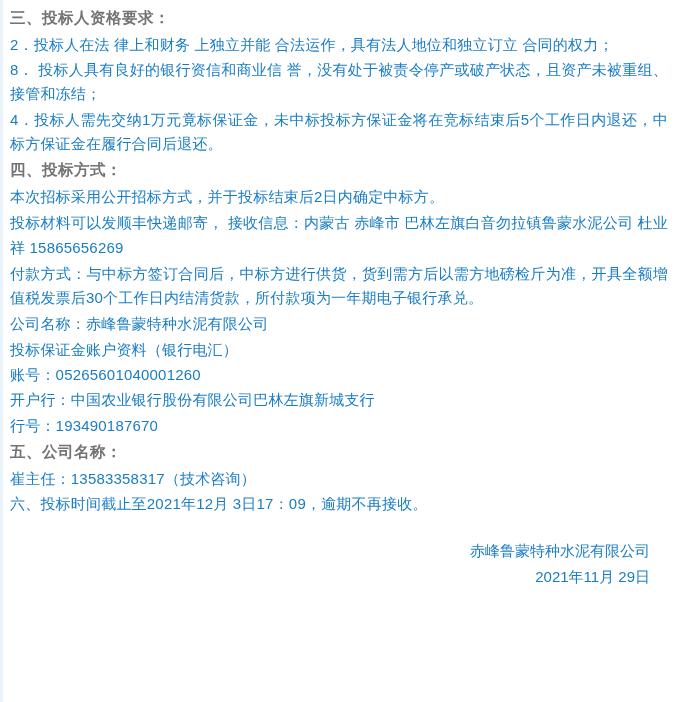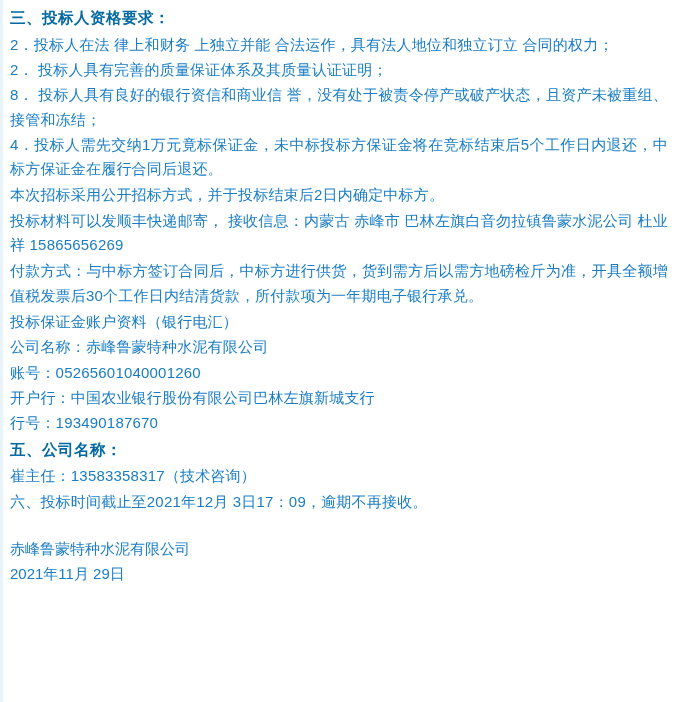--- a/index.html
+++ b/index.html
@@ -26,62 +26,62 @@
     position: absolute;
     left: 0;
     top: 0;
     width: 3px;
     height: 702px;
     background: #e8f3fb;
   }
   .sec-head {
     font-size: 15.5px;
     font-weight: bold;
-    color: #0369a1;
+    color: #737373;
     letter-spacing: 0.5px;
     line-height: 1.6;
     margin: 0 0 2px 0;
   }
   .para {
     font-size: 15px;
     color: #1a7dc4;
     line-height: 1.62;
     margin: 0 0 1px 0;
     letter-spacing: 0.2px;
     text-align: justify;
   }
   .gap-sm { margin-top: 2px; }
   .sign {
     margin-top: 22px;
-    text-align: left;
+    text-align: right;
     padding-right: 18px;
   }
   .sign div {
     font-size: 15px;
     line-height: 1.7;
     color: #1a7dc4;
   }
 </style>
 </head>
 <body>
 
 <div class="page">
   <div class="edge-left"></div>
 
   <div class="sec-head">三、投标人资格要求：</div>
   <p class="para">2．投标人在法 律上和财务 上独立并能 合法运作，具有法人地位和独立订立 合同的权力；</p>
-  <p class="para">2．  投标人具有完善的质量保证体系及其质量认证证明；</p>
   <p class="para">8．  投标人具有良好的银行资信和商业信 誉，没有处于被责令停产或破产状态，且资产未被重组、接管和冻结；</p>
   <p class="para">4．投标人需先交纳1万元竟标保证金，未中标投标方保证金将在竞标结束后5个工作日内退还，中标方保证金在履行合同后退还。</p>
 
+  <div class="sec-head gap-sm">四、投标方式：</div>
   <p class="para">本次招标采用公开招标方式，并于投标结束后2日内确定中标方。</p>
   <p class="para gap-sm">投标材料可以发顺丰快递邮寄，  接收信息：内蒙古 赤峰市 巴林左旗白音勿拉镇鲁蒙水泥公司 杜业祥 15865656269</p>
   <p class="para gap-sm">付款方式：与中标方签订合同后，中标方进行供货，货到需方后以需方地磅检斤为准，开具全额增值税发票后30个工作日内结清货款，所付款项为一年期电子银行承兑。</p>
+  <p class="para">公司名称：赤峰鲁蒙特种水泥有限公司</p>
   <p class="para gap-sm">投标保证金账户资料（银行电汇）</p>
-  <p class="para">公司名称：赤峰鲁蒙特种水泥有限公司</p>
   <p class="para">账号：05265601040001260</p>
   <p class="para">开户行：中国农业银行股份有限公司巴林左旗新城支行</p>
   <p class="para">行号：193490187670</p>
 
   <div class="sec-head gap-sm">五、公司名称：</div>
   <p class="para">崔主任：13583358317（技术咨询）</p>
   <p class="para">六、投标时间截止至2021年12月 3日17：09，逾期不再接收。</p>
 
   <div class="sign">
     <div>赤峰鲁蒙特种水泥有限公司</div>

